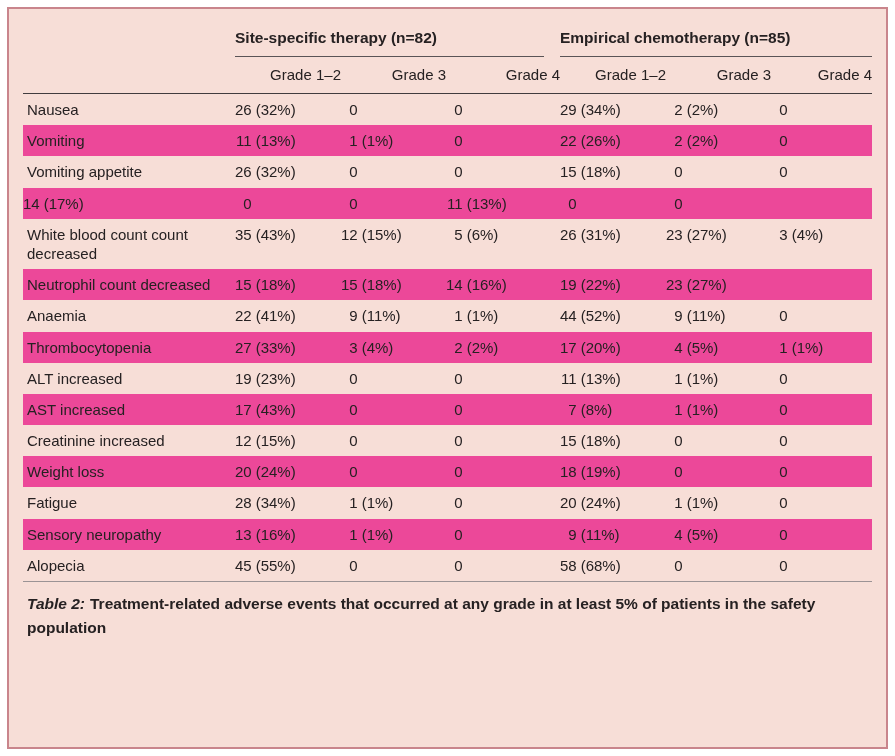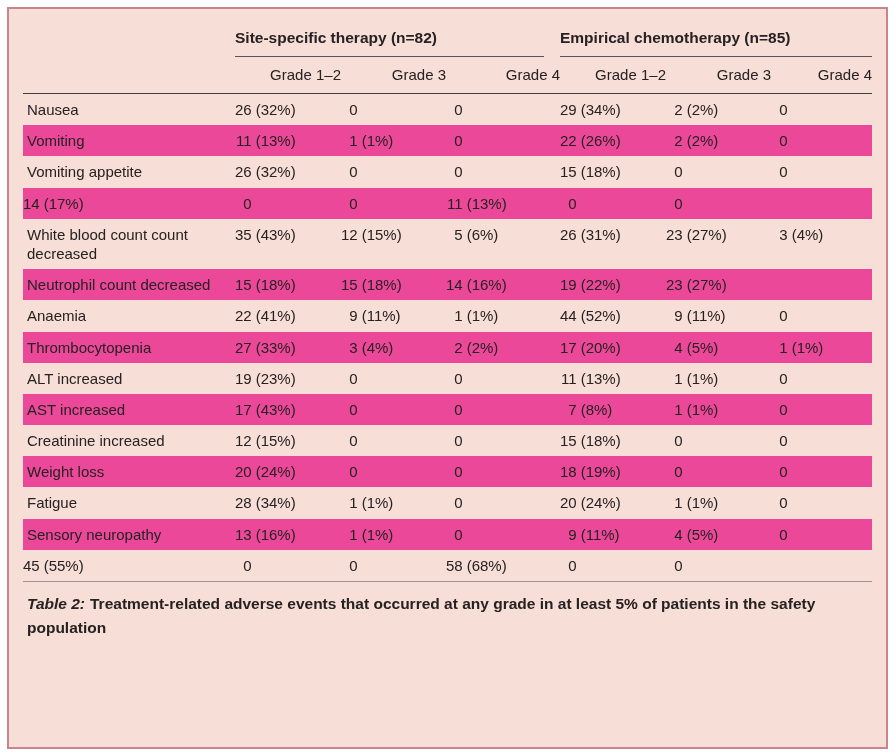--- a/index.html
+++ b/index.html
@@ -223,20 +223,21 @@
         <div class="grid row white">
           <div class="cell label">Sensory neuropathy</div>
           <div class="cell val"><span class="num">13</span><span class="pct">(16%)</span></div>
           <div class="cell val"><span class="num">1</span><span class="pct">(1%)</span></div>
           <div class="cell val"><span class="num">0</span></div>
           <div class="cell val"><span class="num">9</span><span class="pct">(11%)</span></div>
           <div class="cell val"><span class="num">4</span><span class="pct">(5%)</span></div>
           <div class="cell val"><span class="num">0</span></div>
         </div>
         <div class="grid row">
+          <div class="cell label">Alopecia</div>
           <div class="cell val"><span class="num">45</span><span class="pct">(55%)</span></div>
           <div class="cell val"><span class="num">0</span></div>
           <div class="cell val"><span class="num">0</span></div>
           <div class="cell val"><span class="num">58</span><span class="pct">(68%)</span></div>
           <div class="cell val"><span class="num">0</span></div>
           <div class="cell val"><span class="num">0</span></div>
         </div>
       </div>
 
 

